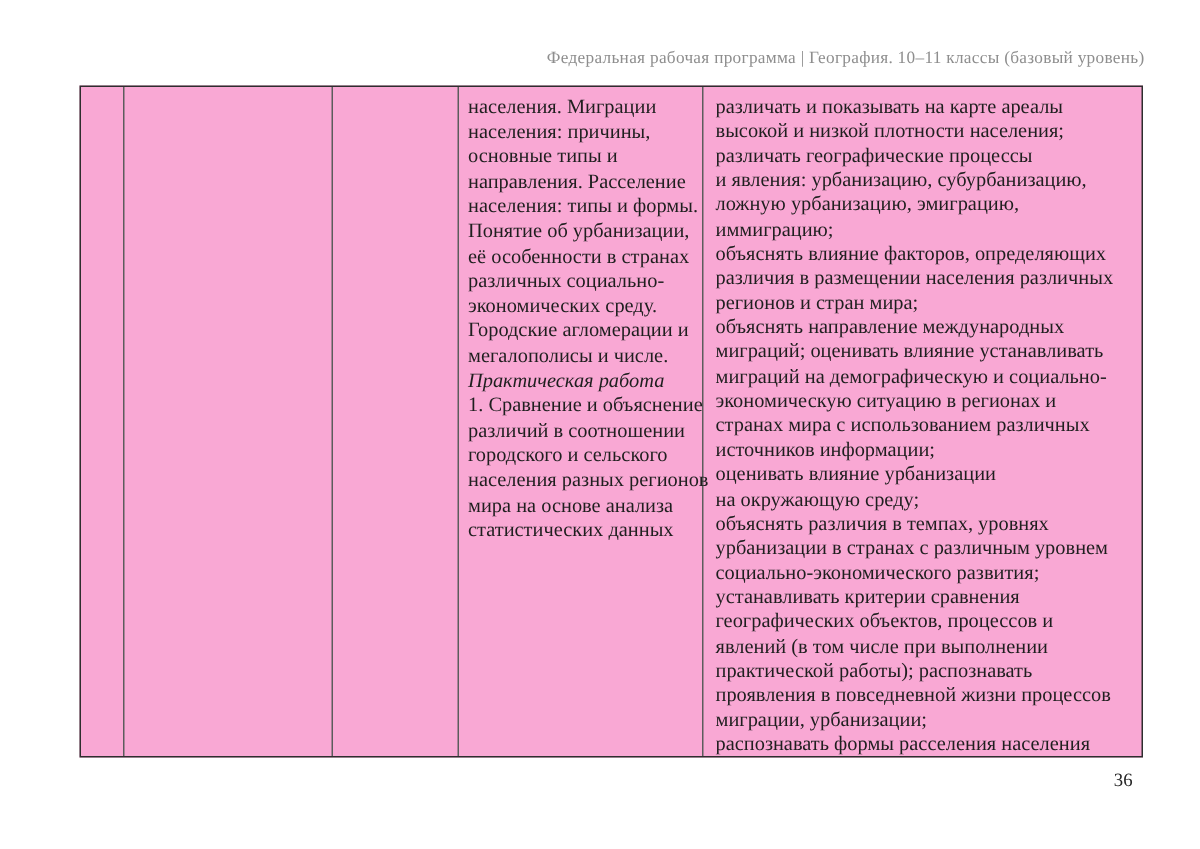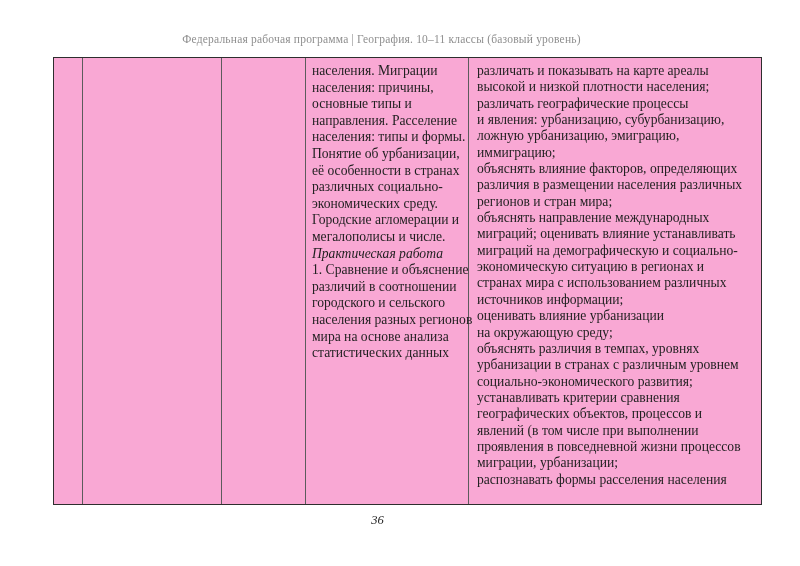--- a/index.html
+++ b/index.html
@@ -14,21 +14,21 @@
     width: 800px;
     height: 566px;
     background: #ffffff;
     overflow: hidden;
   }
   .running-header {
     position: absolute;
     top: 33px;
     left: 0;
     width: 763px;
-    text-align: center;
+    text-align: right;
     font-size: 11.5px;
     letter-spacing: 0.2px;
     color: #8e8e8e;
   }
   .program-table {
     position: absolute;
     left: 53px;
     top: 57px;
     width: 709px;
     height: 448px;
@@ -59,24 +59,23 @@
     line-height: 16.6px;
     white-space: nowrap;
   }
   .col-activities .line { line-height: 16.35px; }
   .line.italic { font-style: italic; }
   .page-number {
     position: absolute;
     top: 513px;
     left: 0;
     width: 755px;
-    text-align: center;
+    text-align: right;
     font-size: 12.5px;
     color: #262626;
-    font-style: italic;
   }
 </style>
 </head>
 <body>
 
 <div class="page">
 
   <div class="running-header">Федеральная рабочая программа | География. 10–11 классы (базовый уровень)</div>
 
   <div class="program-table">
@@ -123,20 +122,21 @@
           <div class="line">странах мира с использованием различных</div>
           <div class="line">источников информации;</div>
           <div class="line">оценивать влияние урбанизации</div>
           <div class="line">на окружающую среду;</div>
           <div class="line">объяснять различия в темпах, уровнях</div>
           <div class="line">урбанизации в странах с различным уровнем</div>
           <div class="line">социально-экономического развития;</div>
           <div class="line">устанавливать критерии сравнения</div>
           <div class="line">географических объектов, процессов и</div>
           <div class="line">явлений (в том числе при выполнении</div>
+          <div class="line">практической работы); распознавать</div>
           <div class="line">проявления в повседневной жизни процессов</div>
           <div class="line">миграции, урбанизации;</div>
           <div class="line">распознавать формы расселения населения</div>
         </div>
     </div>
   </div>
 
   <div class="page-number">36</div>
 
 </div>

